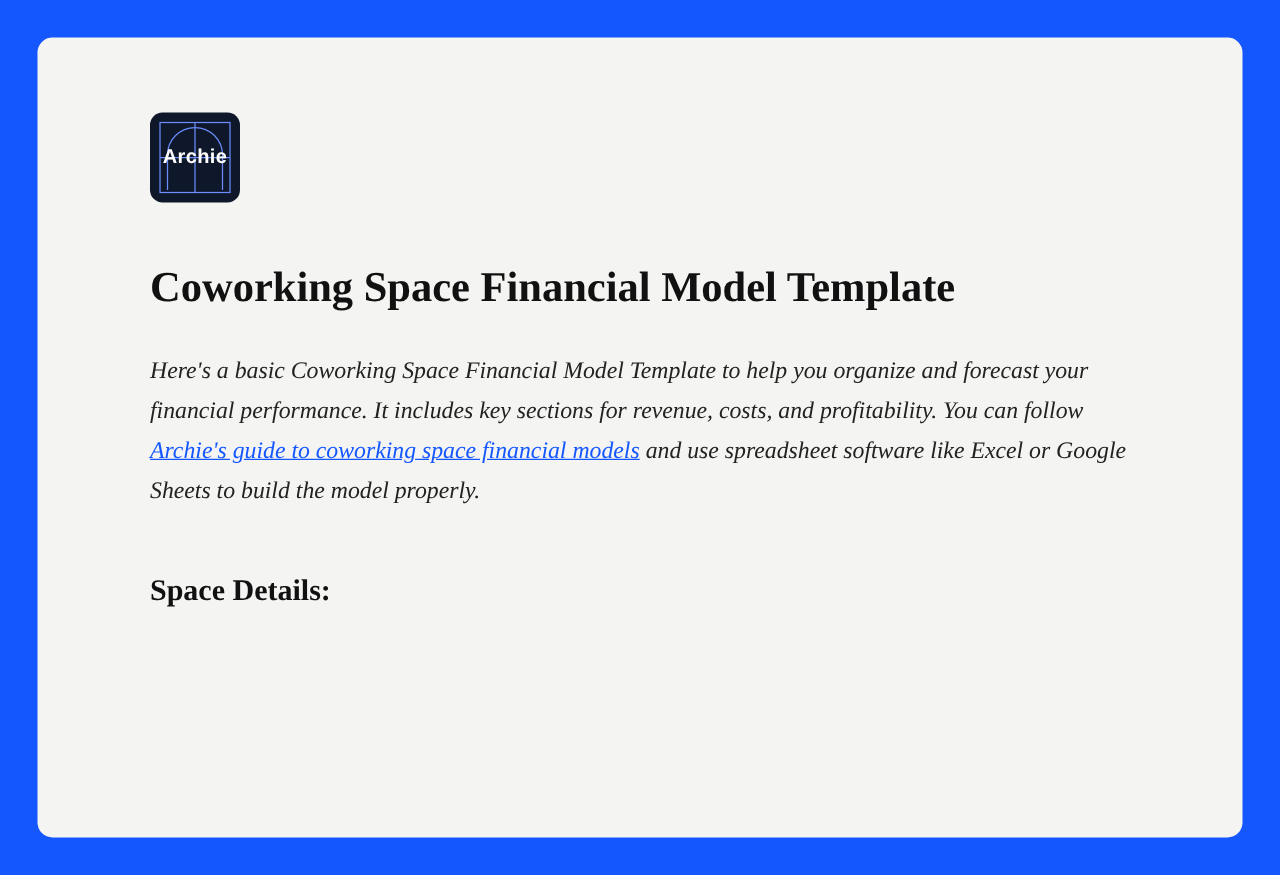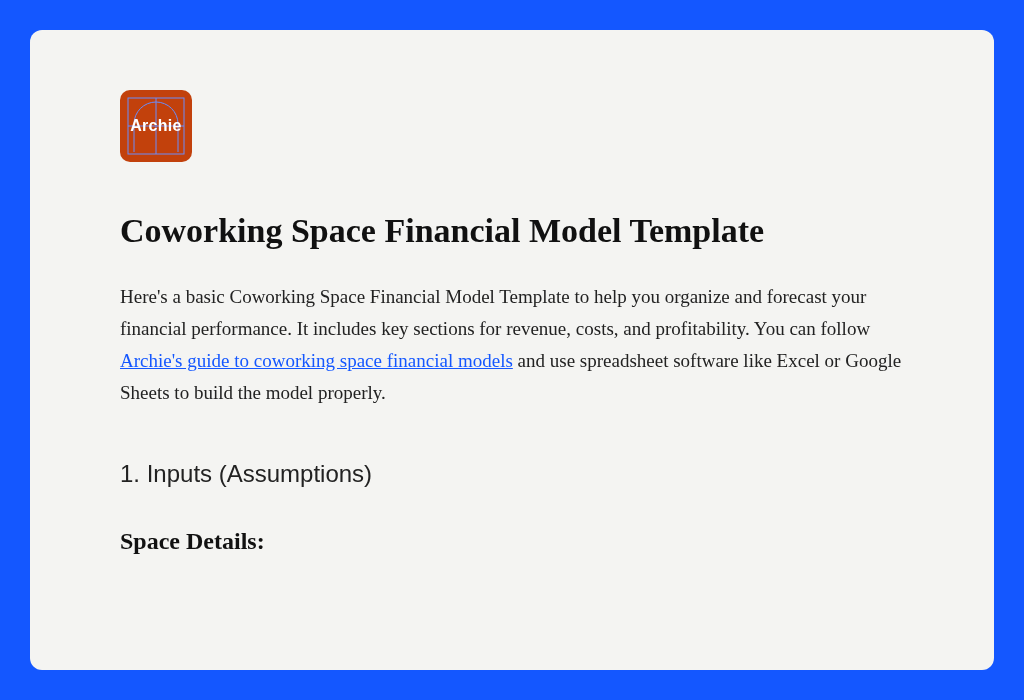--- a/index.html
+++ b/index.html
@@ -15,21 +15,21 @@
       width: 100%;
       height: 100%;
       background: #f4f4f2;
       border-radius: 12px;
       padding: 60px 90px 0 90px;
       overflow: hidden;
     }
     .logo {
       width: 72px;
       height: 72px;
-      background: #c2410c;
+      background: #0f172a;
       border-radius: 10px;
       position: relative;
       display: flex;
       align-items: center;
       justify-content: center;
       margin-bottom: 48px;
       text-align: center;
     }
     .logo svg {
       position: absolute;
@@ -45,20 +45,21 @@
     }
     h1.title {
       font-size: 34px;
       font-weight: 700;
       color: #111;
       margin-bottom: 28px;
       line-height: 1.25;
     }
     .intro {
       font-size: 19px;
+      font-style: italic;
       color: #222;
       line-height: 1.7;
       margin-bottom: 50px;
     }
     .intro a {
       color: #1457ff;
       text-decoration: underline;
     }
     .section-heading {
       font-family: -apple-system, BlinkMacSystemFont, 'Segoe UI', Arial, sans-serif;
@@ -104,18 +105,17 @@
     </svg>
     <span class="logo-text">Archie</span>
   </div>
 
   <h1 class="title">Coworking Space Financial Model Template</h1>
 
   <p class="intro">
     <span>Here's a basic Coworking Space Financial Model Template to help you organize and forecast your financial performance. It includes key sections for revenue, costs, and profitability. You can follow </span><a href="#">Archie's guide to coworking space financial models</a><span> and use spreadsheet software like Excel or Google Sheets to build the model properly.</span>
   </p>
 
-  <h2 class="section-heading">1. Inputs (Assumptions)</h2>
 
   <h3 class="subheading">Space Details:</h3>
 
 
 </div>
 
 </body></html>

